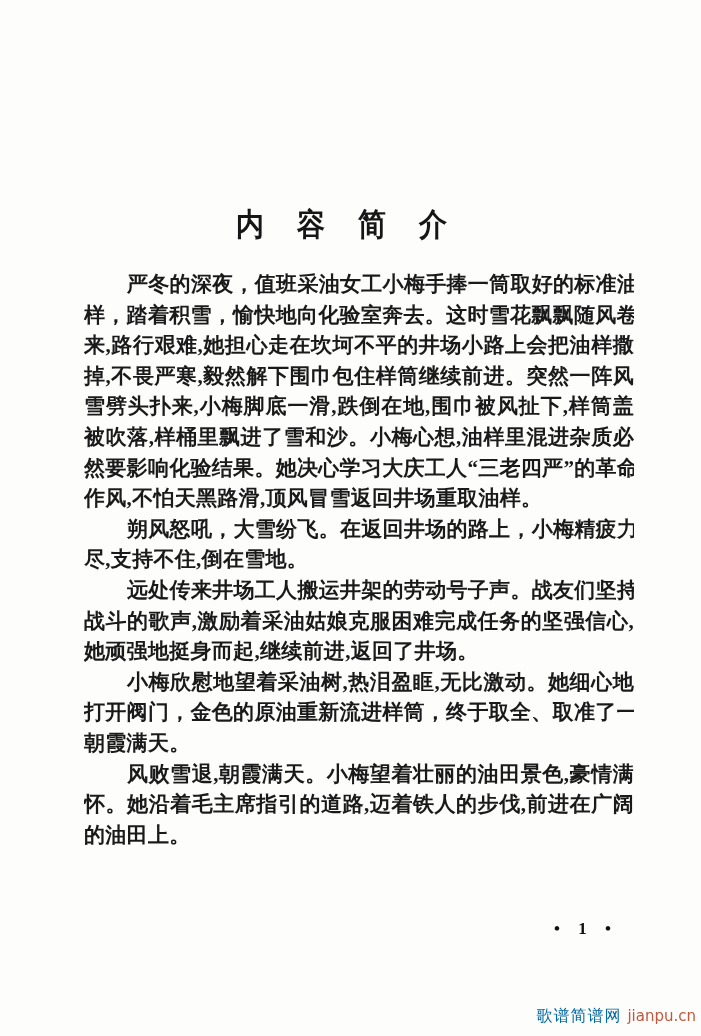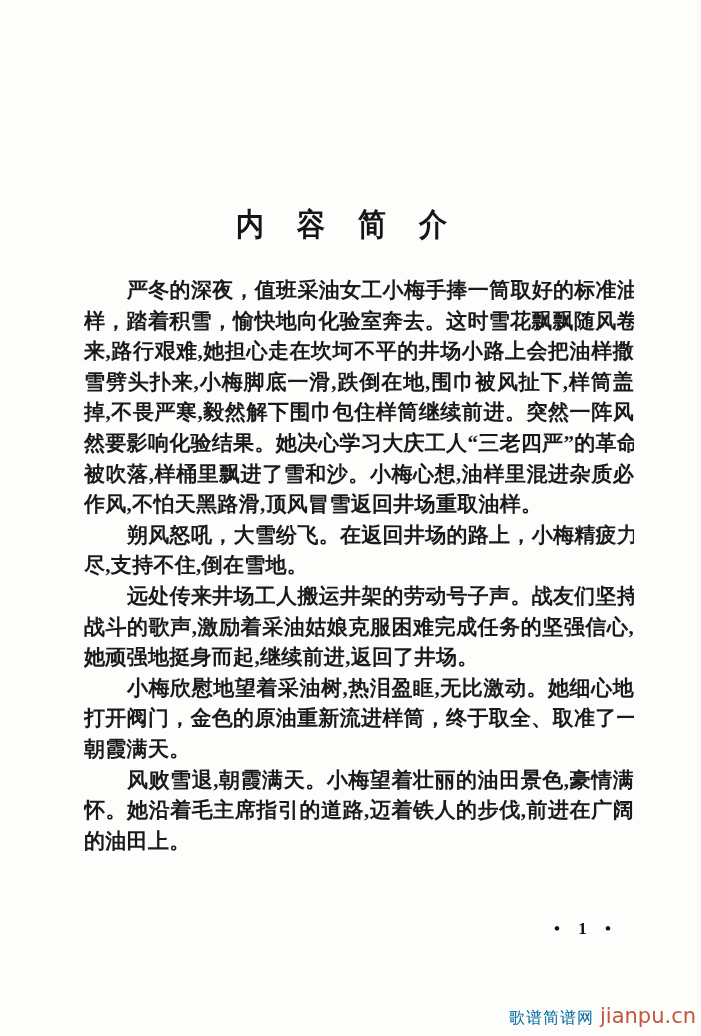--- a/index.html
+++ b/index.html
@@ -29,21 +29,21 @@
     font-size: 28px;
     font-weight: bold;
     letter-spacing: 13px;
     color: #161616;
     transform: scaleY(1.12);
     transform-origin: top center;
     white-space: nowrap;
   }
   .body-text {
     position: absolute;
-    top: 275px;
+    top: 269px;
     left: 84px;
     width: 550px;
     font-size: 21px;
     font-weight: bold;
     color: #1a1a1a;
     letter-spacing: 0.3px;
   }
   .tline {
     height: 30.6px;
     line-height: 30.6px;
@@ -79,38 +79,38 @@
     white-space: nowrap;
   }
   .wm-name {
     color: #0369a1;
     letter-spacing: 1px;
     margin-right: 6px;
   }
   .wm-url {
     color: #c2573d;
     font-family: "DejaVu Sans", sans-serif;
-    font-size: 21px;
+    font-size: 15px;
   }
 </style>
 </head>
 <body>
 
 <div class="page">
 
   <div class="doc-title">内 容 简 介</div>
 
   <div class="body-text">
     <div class="tline indent">严冬的深夜，值班采油女工小梅手捧一筒取好的标准油</div>
     <div class="tline">样，踏着积雪，愉快地向化验室奔去。这时雪花飘飘随风卷</div>
     <div class="tline">来,路行艰难,她担心走在坎坷不平的井场小路上会把油样撒</div>
+    <div class="tline">掉,不畏严寒,毅然解下围巾包住样筒继续前进。突然一阵风</div>
     <div class="tline">雪劈头扑来,小梅脚底一滑,跌倒在地,围巾被风扯下,样筒盖</div>
-    <div class="tline">掉,不畏严寒,毅然解下围巾包住样筒继续前进。突然一阵风</div>
+    <div class="tline">被吹落,样桶里飘进了雪和沙。小梅心想,油样里混进杂质必</div>
     <div class="tline">然要影响化验结果。她决心学习大庆工人“三老四严”的革命</div>
-    <div class="tline">被吹落,样桶里飘进了雪和沙。小梅心想,油样里混进杂质必</div>
     <div class="tline end">作风,不怕天黑路滑,顶风冒雪返回井场重取油样。</div>
     <div class="tline indent">朔风怒吼，大雪纷飞。在返回井场的路上，小梅精疲力</div>
     <div class="tline end">尽,支持不住,倒在雪地。</div>
     <div class="tline indent">远处传来井场工人搬运井架的劳动号子声。战友们坚持</div>
     <div class="tline">战斗的歌声,激励着采油姑娘克服困难完成任务的坚强信心,</div>
     <div class="tline end">她顽强地挺身而起,继续前进,返回了井场。</div>
     <div class="tline indent">小梅欣慰地望着采油树,热泪盈眶,无比激动。她细心地</div>
     <div class="tline">打开阀门，金色的原油重新流进样筒，终于取全、取准了一筒</div>
     <div class="tline end">朝霞满天。</div>
     <div class="tline indent">风败雪退,朝霞满天。小梅望着壮丽的油田景色,豪情满</div>

